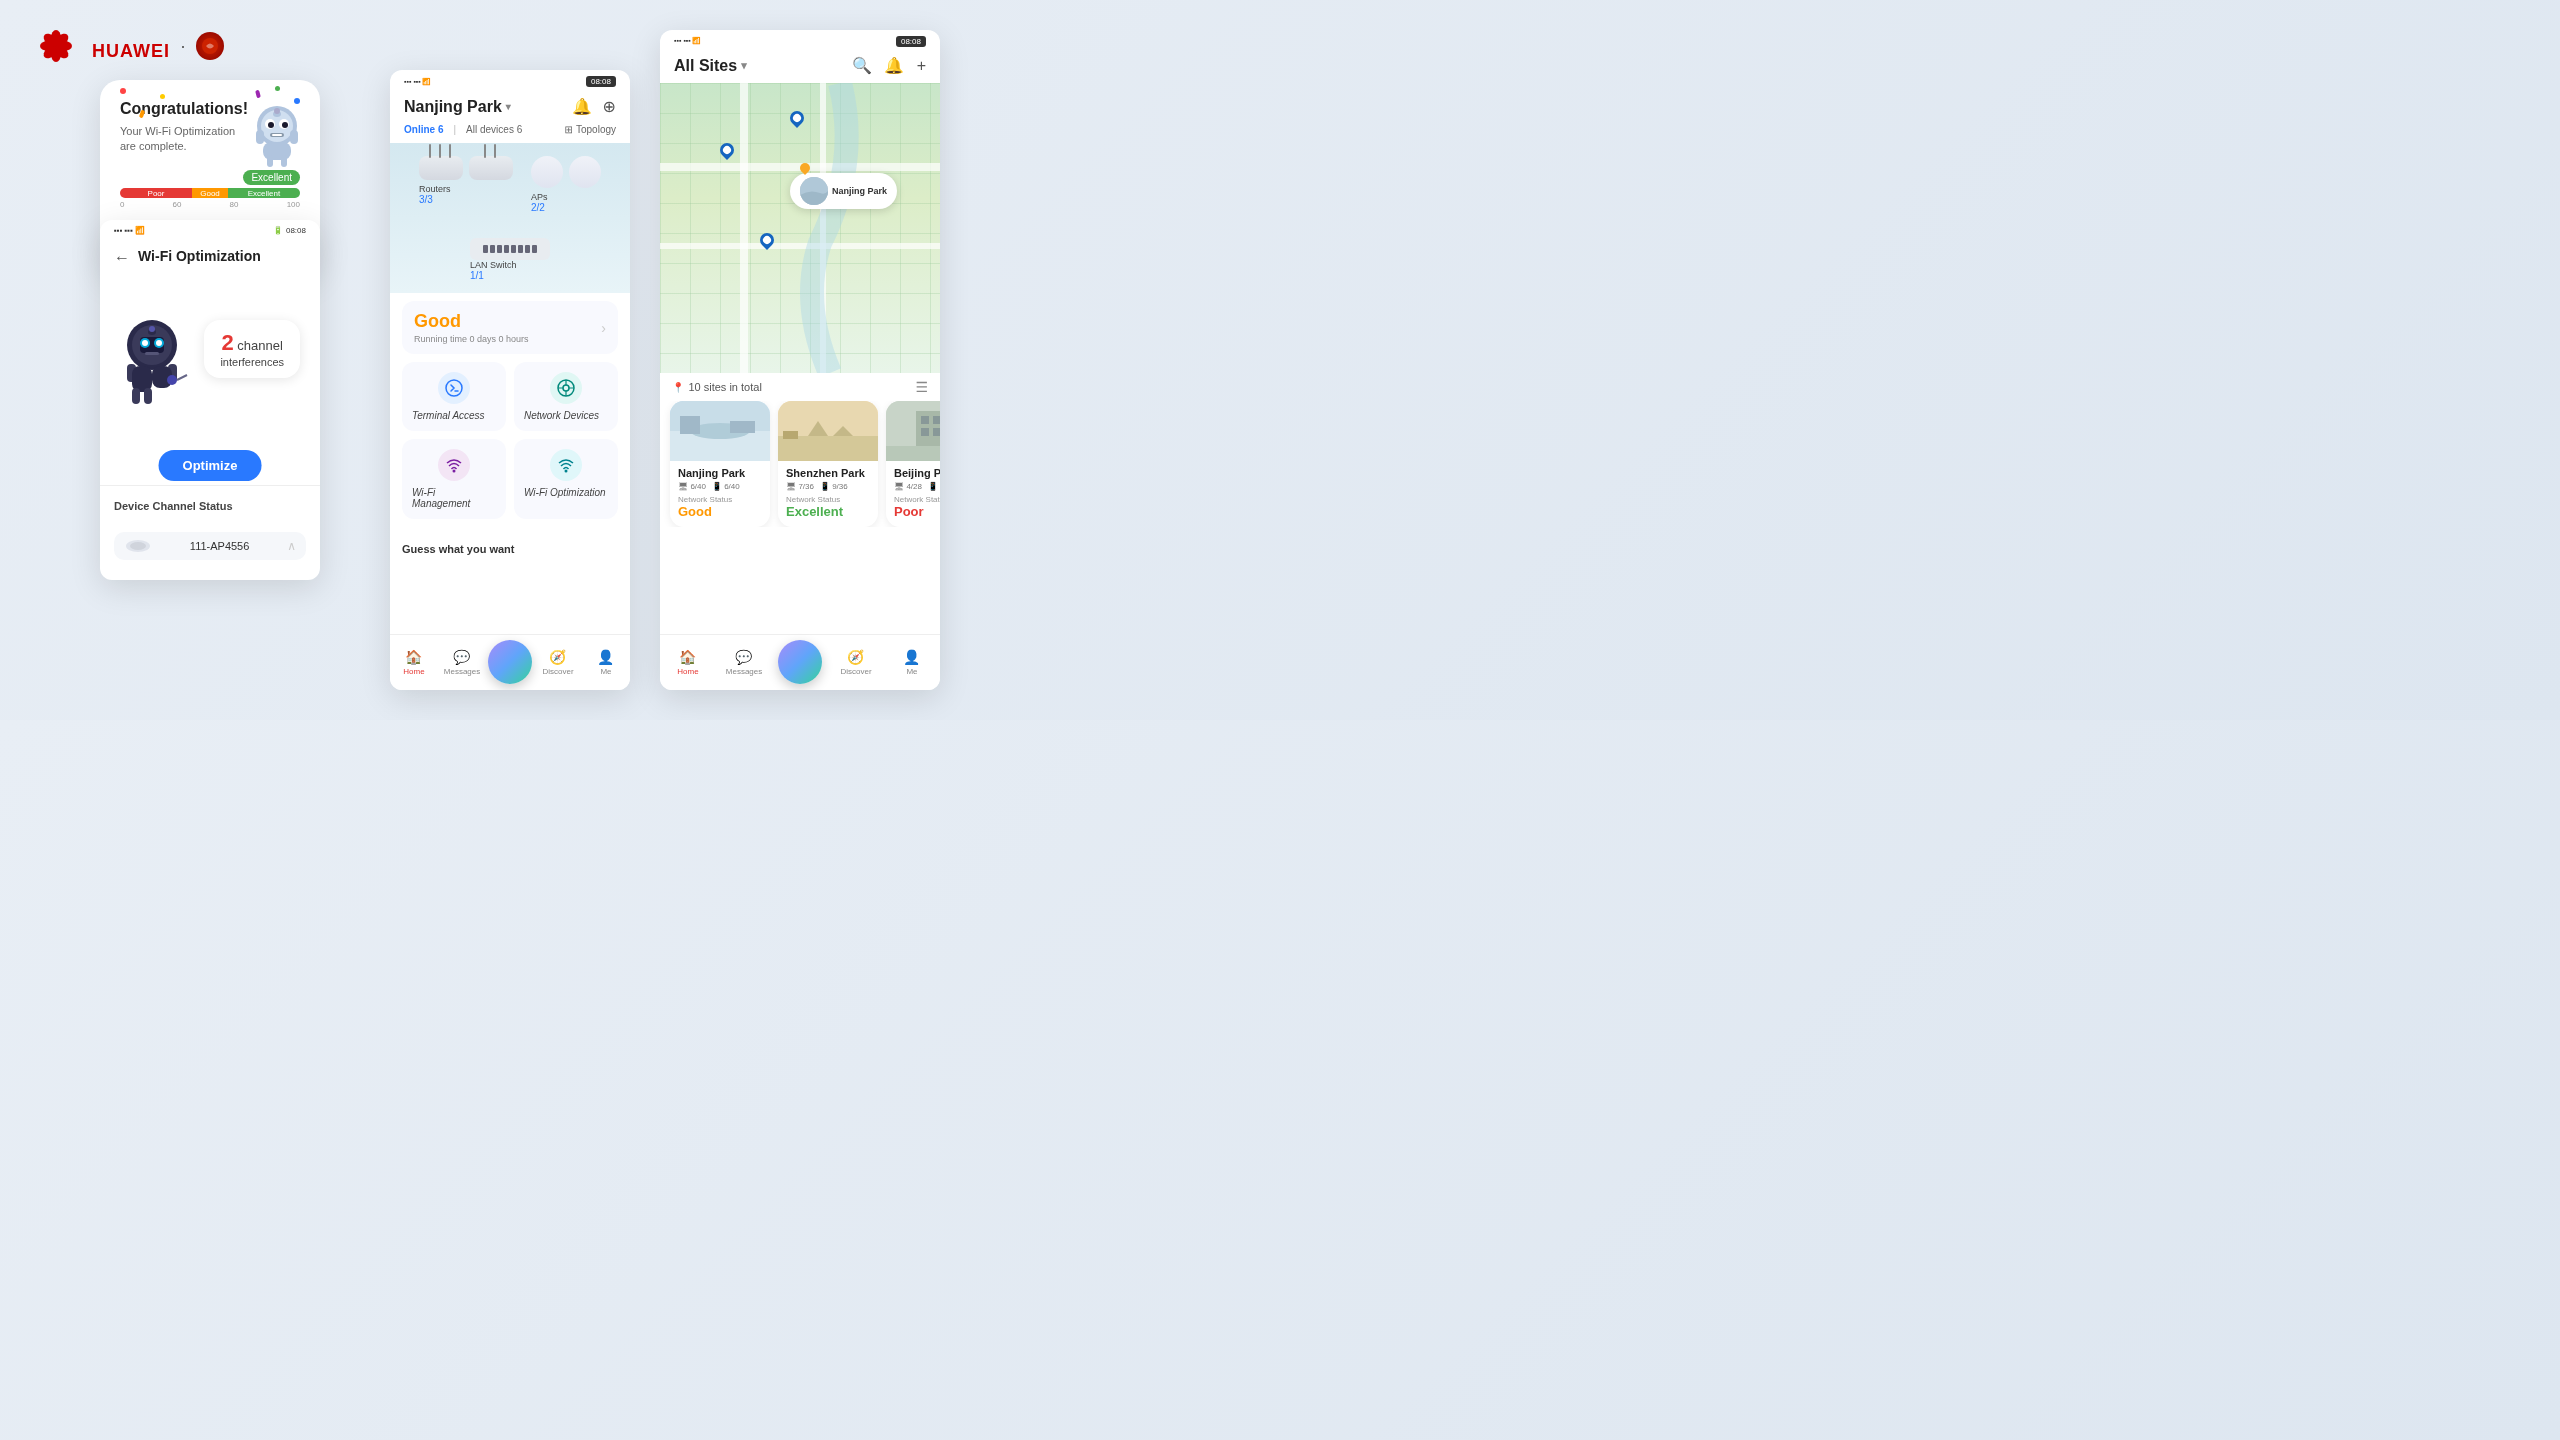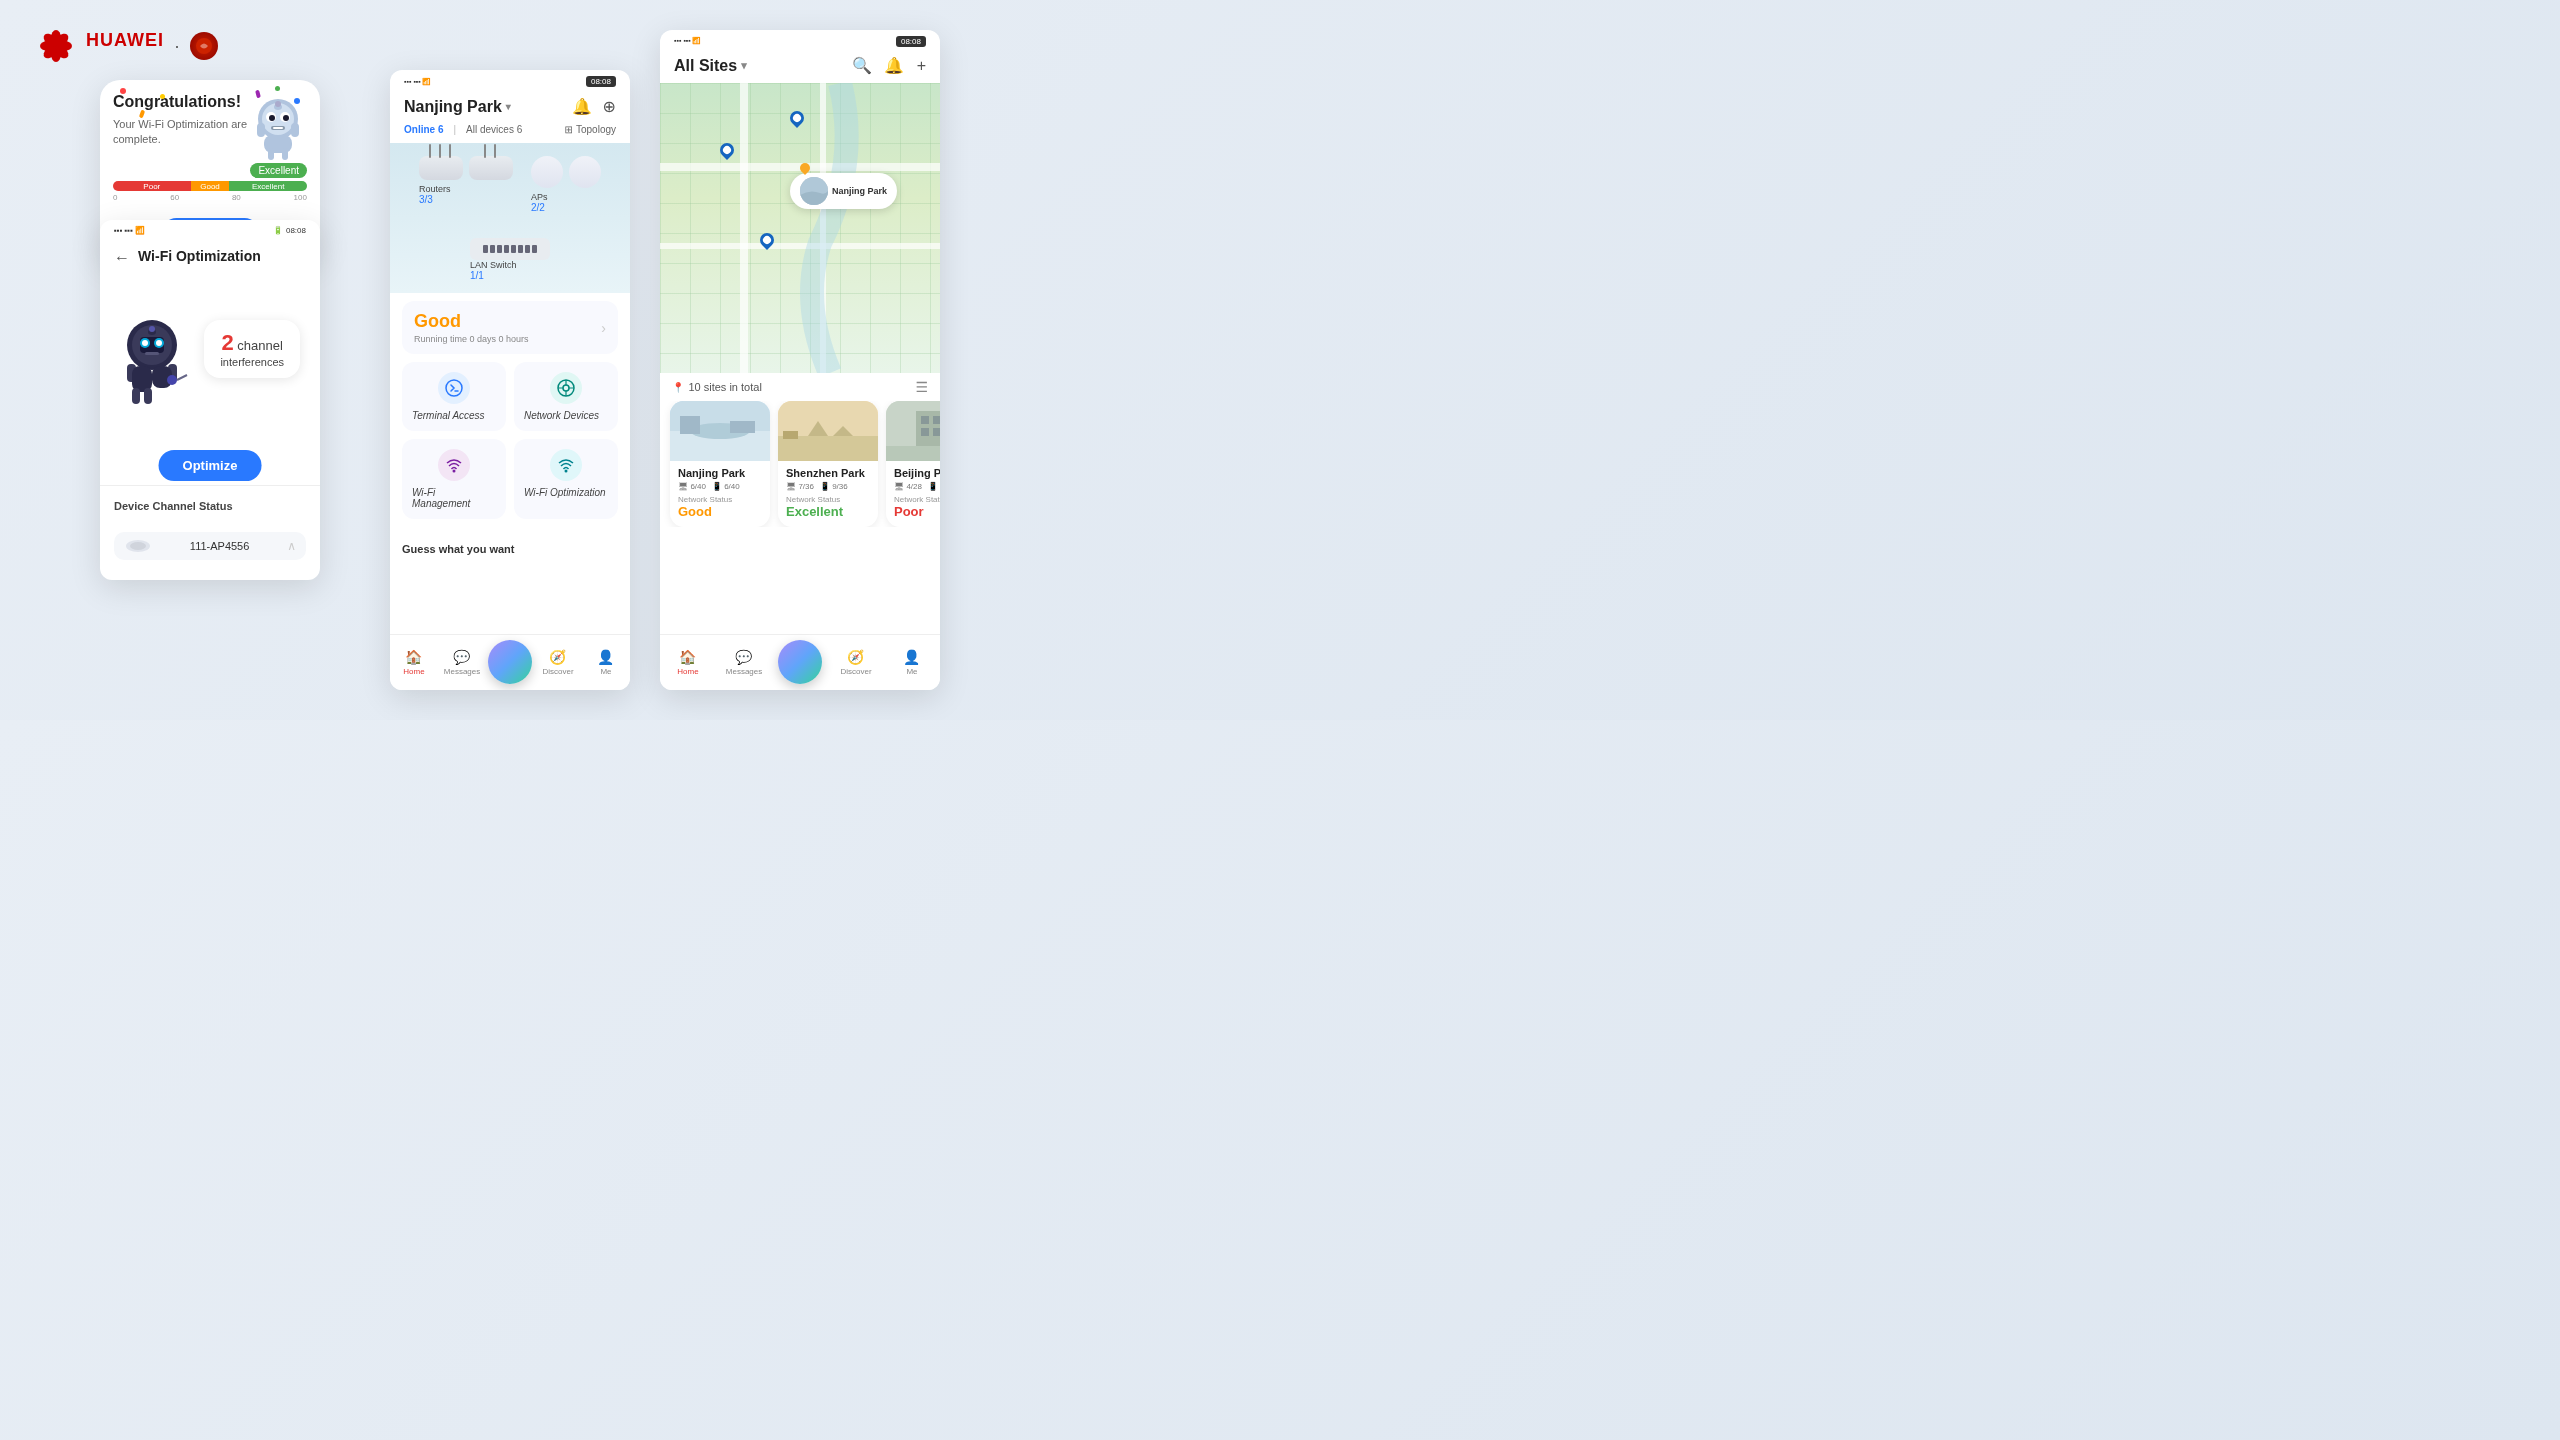--- a/index.html
+++ b/index.html
@@ -16,22 +16,22 @@
     .header {
       position: absolute;
       top: 30px;
       left: 40px;
       display: flex;
       align-items: center;
       gap: 10px;
     }
     .huawei-logo {
       display: flex;
-      align-items: flex-start;
-      gap: 14px;
+      align-items: flex-end;
+      gap: 20px;
     }
     .huawei-flower {
       width: 32px;
       height: 32px;
     }
     .huawei-text {
       font-size: 18px;
       font-weight: 700;
       color: #cc0000;
       letter-spacing: 1px;
@@ -73,21 +73,21 @@
 
     
     .card-congrats {
       position: absolute;
       top: 80px;
       left: 100px;
       width: 220px;
       background: white;
       border-radius: 20px;
       box-shadow: 0 8px 32px rgba(0,0,0,0.12);
-      padding: 13px;
+      padding: 20px;
       overflow: hidden;
     }
     .card-congrats-header {
       display: flex;
       justify-content: space-between;
       align-items: flex-start;
     }
     .congrats-title {
       font-size: 16px;
       font-weight: 700;

